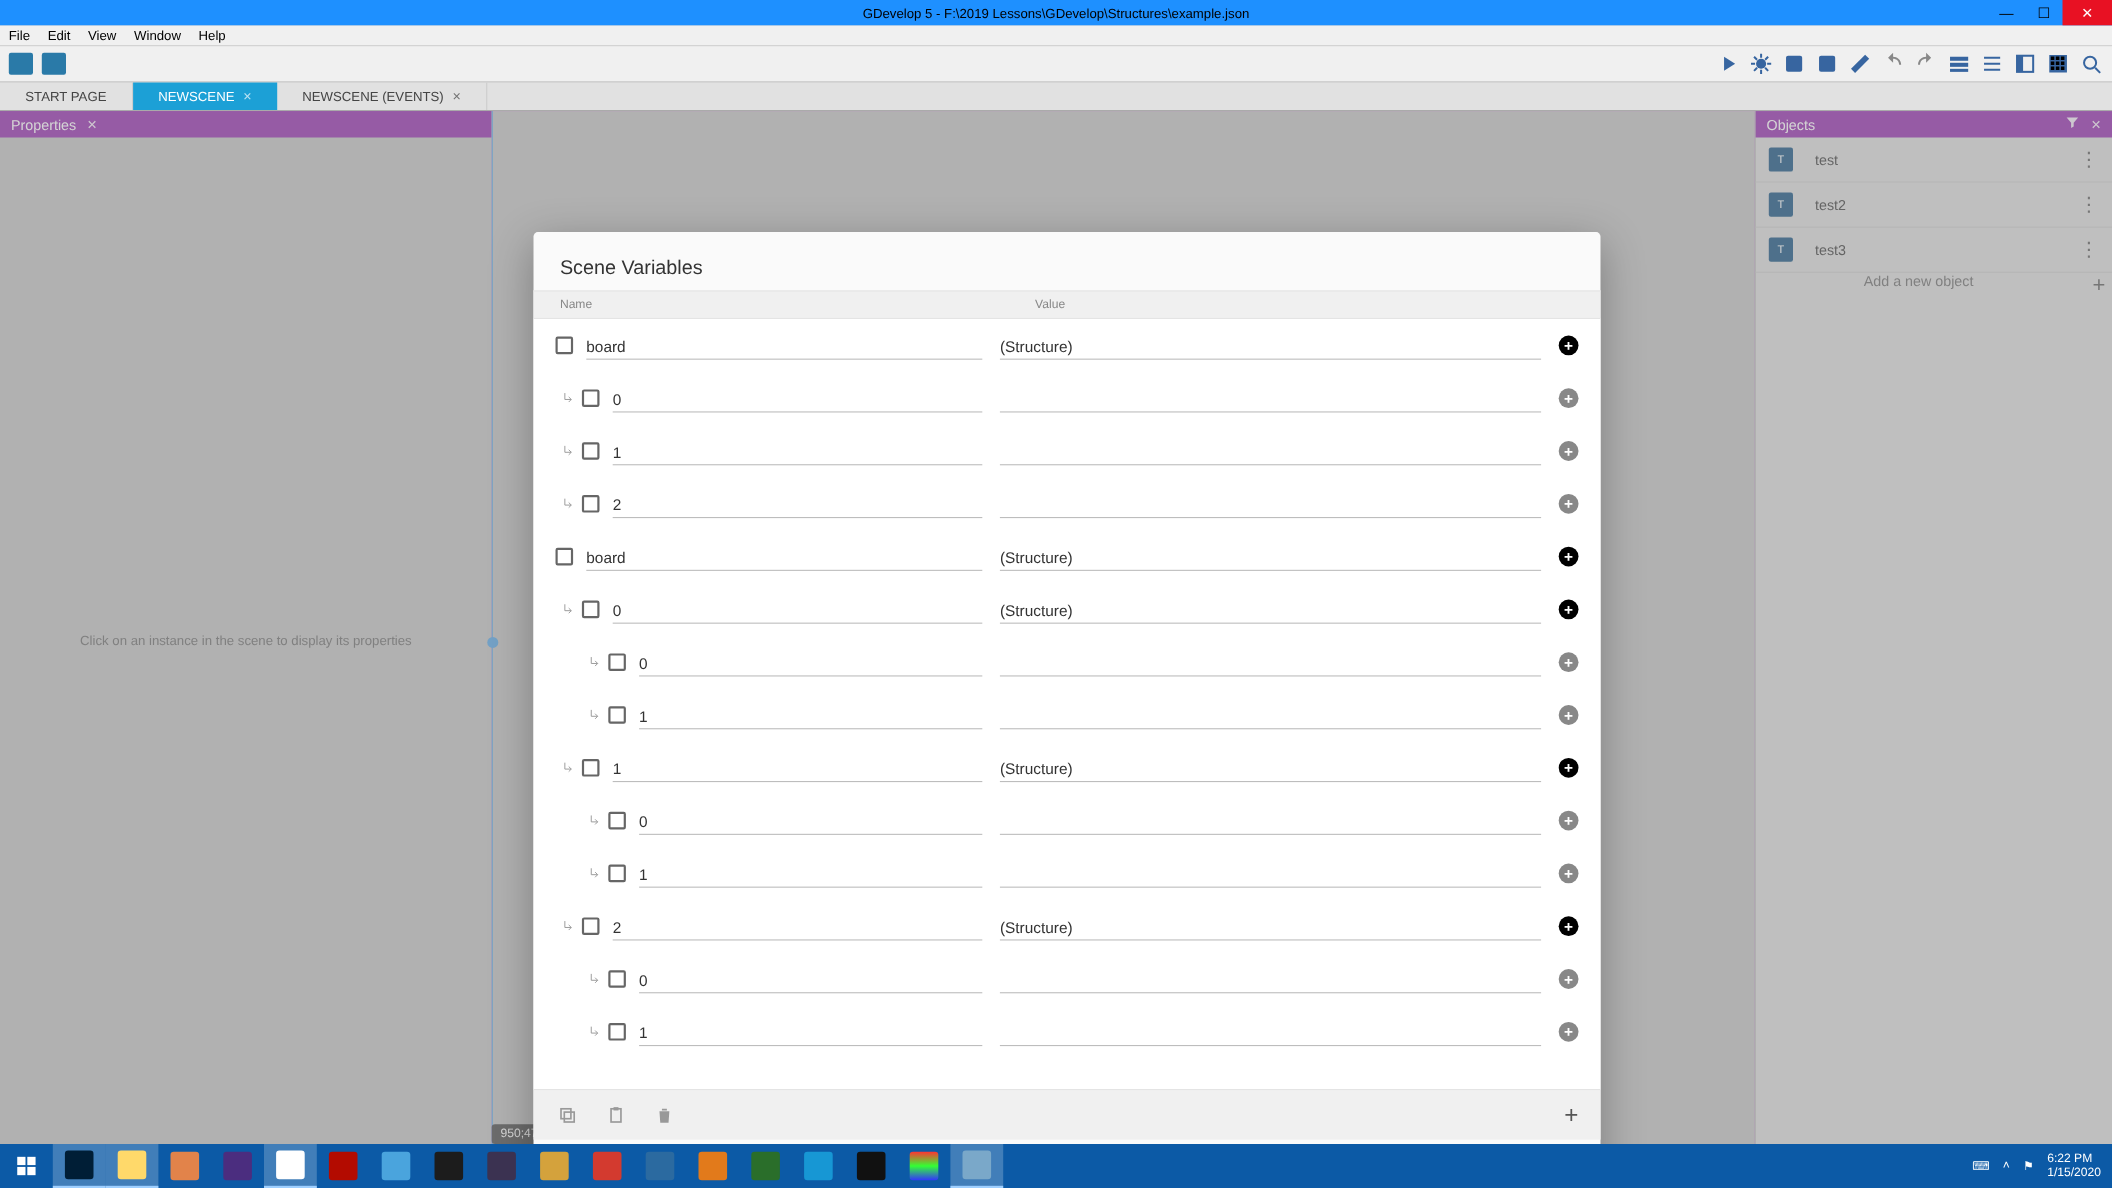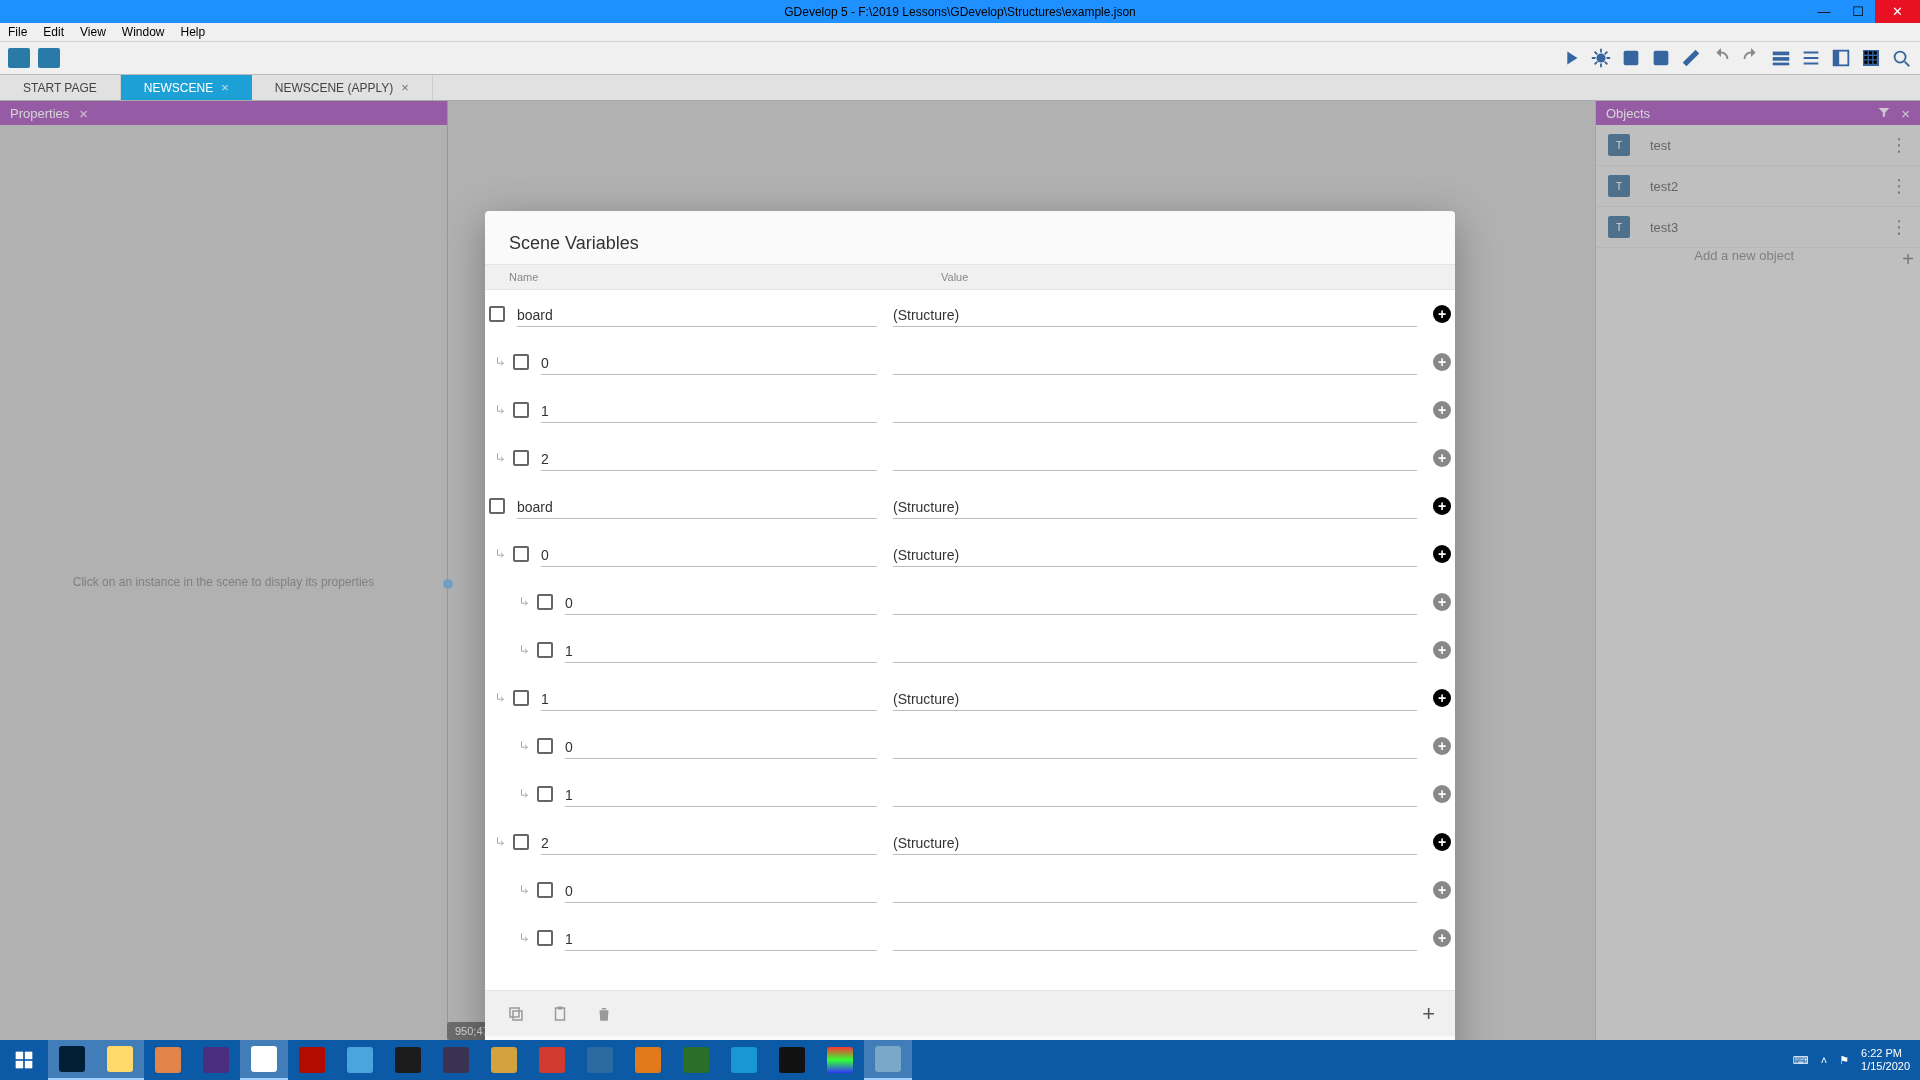--- a/index.html
+++ b/index.html
@@ -65,21 +65,21 @@
 
 .dialog {
   position: absolute; left: 485px; top: 110px; width: 970px; height: 875px;
   background: #fafafa; border-radius: 4px; box-shadow: 0 10px 40px rgba(0,0,0,.3);
   display:flex; flex-direction:column;
 }
 .dialog-title { padding: 22px 24px 10px; font-size: 18px; color: #333; }
 .dialog-header-row { display:flex; padding: 6px 24px; font-size:11px; color:#888; background:#f0f0f0; border-top:1px solid #e4e4e4; border-bottom:1px solid #e4e4e4; }
 .dialog-header-row .colname { width: 432px; }
 .dialog-body { flex:1; overflow:hidden; background:#fff; }
-.vrow { display:flex; align-items:center; height: 48px; padding: 0 4px; }
+.vrow { display:flex; align-items:center; height: 48px; padding: 0 20px; }
 .vrow .indent { width: 24px; display:flex; align-items:center; justify-content:center; }
 .vrow .indent svg { width:14px; height:14px; stroke:#999; fill:none; stroke-width:1.5; }
 .vrow .cb { width:16px; height:16px; border:2px solid #666; border-radius:2px; margin-right:12px; flex-shrink:0; }
 .vrow .namecell { width: 360px; border-bottom:1px solid #bdbdbd; height:26px; display:flex; align-items:flex-end; font-size:14px; color:#333; padding-bottom:3px; }
 .vrow .gap { width:16px; }
 .vrow .valuecell { flex:1; border-bottom:1px solid #bdbdbd; height:26px; display:flex; align-items:flex-end; font-size:14px; color:#333; padding-bottom:3px; }
 .vrow .addbtn { width:18px; height:18px; border-radius:50%; display:flex; align-items:center; justify-content:center; margin-left:16px; flex-shrink:0; }
 .vrow .addbtn.dark { background:#000; color:#fff; font-size:14px; font-weight:bold; }
 .vrow .addbtn.grey { background:#888; color:#fff; font-size:14px; font-weight:bold; }
 
@@ -201,21 +201,21 @@
 
 <div class="tabbar">
   <div class="tab">
       <span>START PAGE</span>
     </div>
   <div class="tab active">
       <span>NEWSCENE</span>
       <span class="tclose">×</span>
     </div>
   <div class="tab">
-      <span>NEWSCENE (APPLY)</span>
+      <span>NEWSCENE (EVENTS)</span>
       <span class="tclose">×</span>
     </div>
 </div>
 
 <div class="workspace">
 
   <div class="panel-properties">
     <div class="panel-header">
       <span>Properties</span>
       <span class="phclose">×</span>

